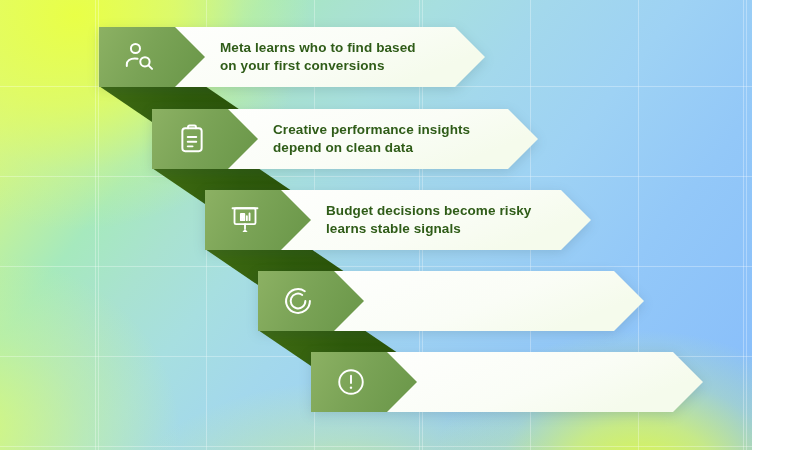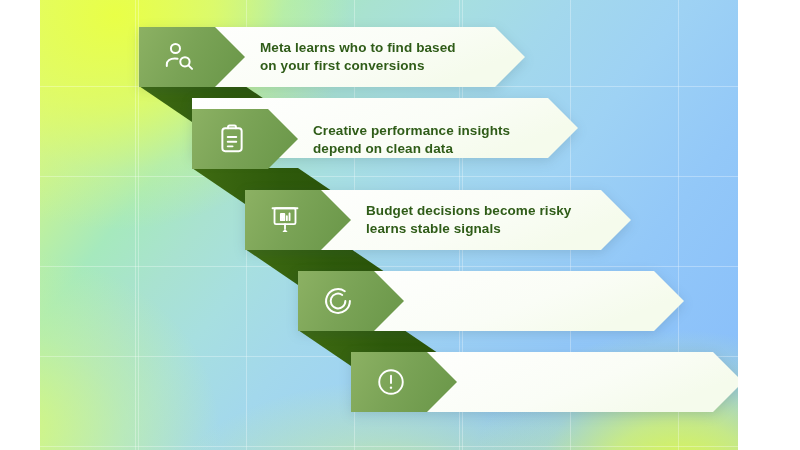--- a/index.html
+++ b/index.html
@@ -1,23 +1,22 @@
 <!DOCTYPE html>
 <html><head>
 <meta charset="utf-8">
 <style>
   html,body{margin:0;padding:0;}
   body{
     width:800px;height:450px;overflow:hidden;
     font-family:"Liberation Sans","DejaVu Sans",sans-serif;
   }
   #stage{
-    position:relative;width:698px;height:450px;overflow:hidden;
+    position:relative;width:752px;height:450px;overflow:hidden;
     background:#c4b5fd;
-    margin-left:40px;
   }
   
   .bg-base{
     position:absolute;inset:0;
     background:
       linear-gradient(128deg,
         #e9fb6a 0%,
         #d8f77d 9%,
         #bdf0a0 17%,
         #a6e9bd 24%,
@@ -154,21 +153,21 @@
           <circle cx="9.5" cy="6" r="3.2"></circle>
           <path d="M3.4 18.4v-1.1c0-2.6 2.4-4.3 5.6-4.3 .7 0 1.4 .08 2 .23"></path>
           <circle cx="16.2" cy="15.4" r="3.3"></circle>
           <path d="M18.7 17.9 L21.2 20.4"></path>
         </svg>
       </span>
     </div>
   </div>
 
   <div class="step">
-    <div class="banner" style="left:152px;top:98px;width:386px;height:60px;align-items:flex-end;">
+    <div class="banner" style="left:152px;top:109px;width:386px;height:60px;">
       <svg width="386" height="60" style="position:absolute;inset:0;">
         <polygon fill="url(#bn1)" points="0,0 356,0 386,30 356,60 0,60"></polygon>
       </svg>
       <span class="banner-text" style="margin-left:121px;">Creative performance insights
 depend on clean data</span>
     </div>
 
     <div class="tile" style="left:152px;top:109px;width:106px;height:60px;">
       <svg width="106" height="60" style="position:absolute;inset:0;">
         <polygon fill="url(#tg1)" points="0,0 76,0 106,30 76,60 0,60"></polygon>

